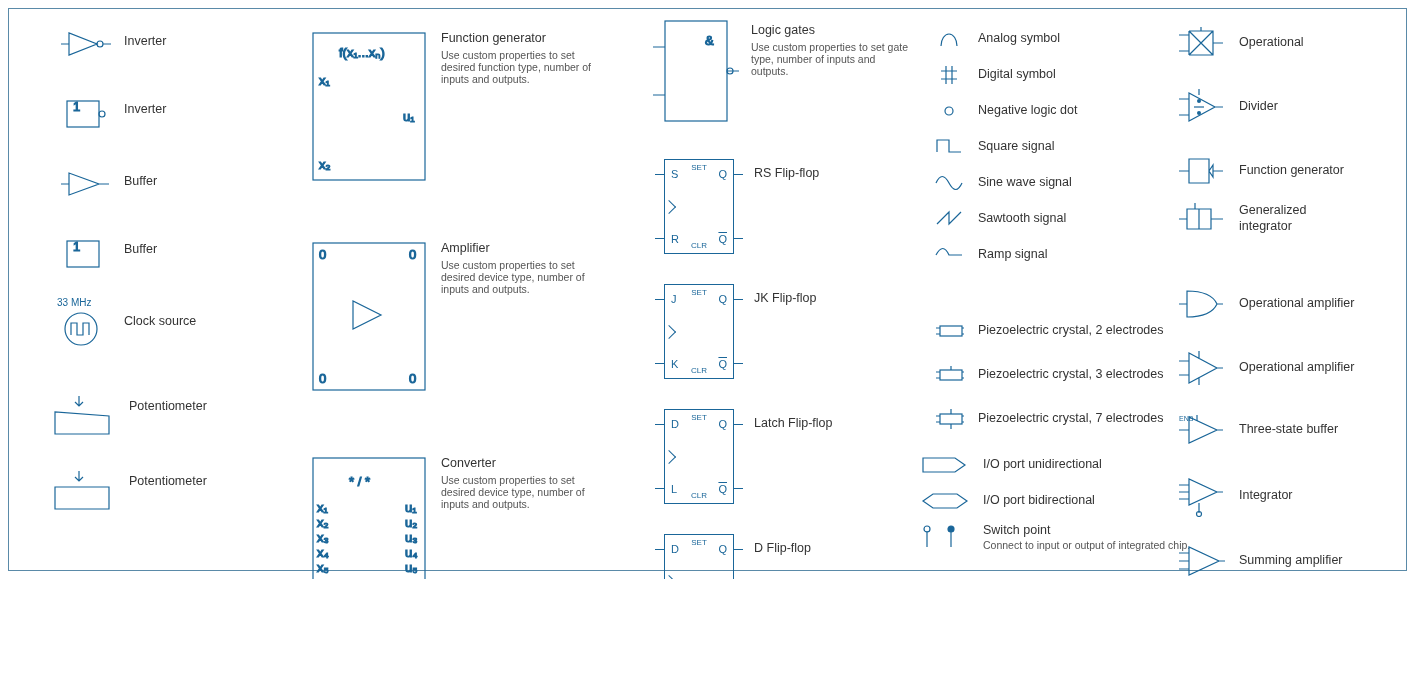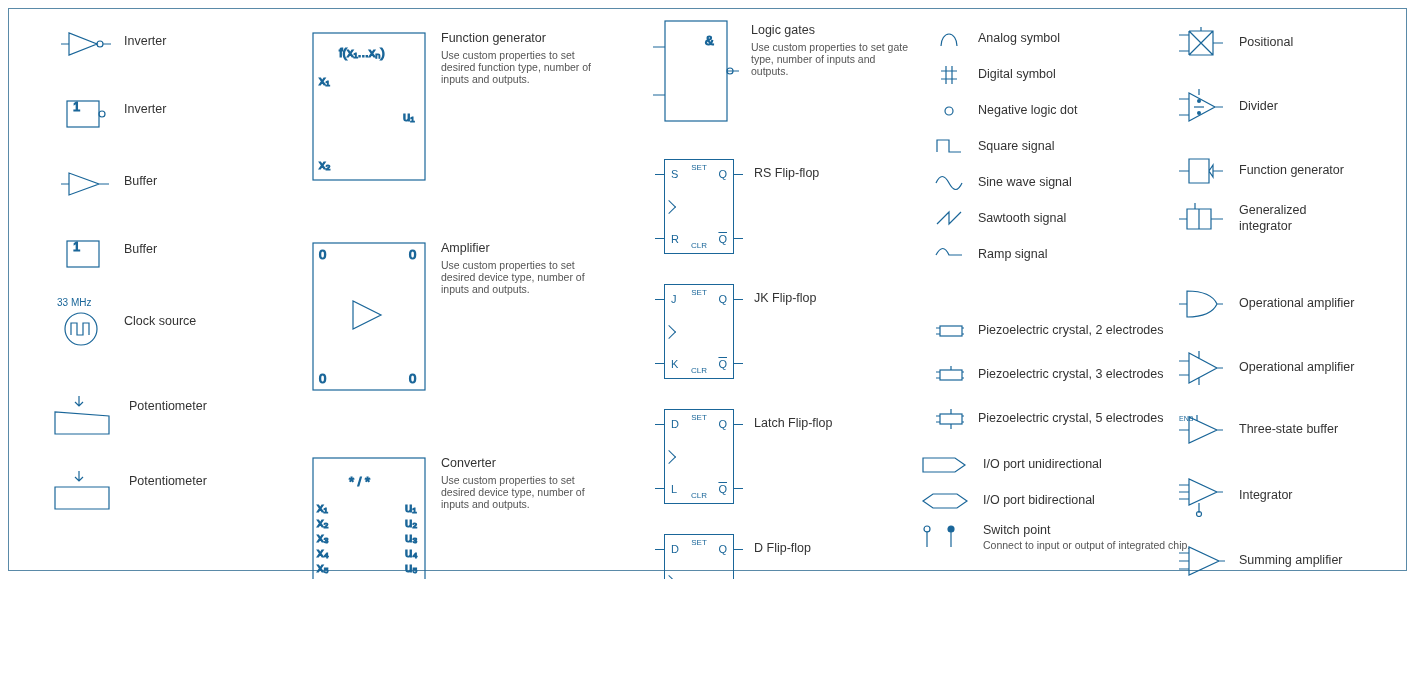--- a/index.html
+++ b/index.html
@@ -303,21 +303,21 @@
       </div>
       <div class="tx">Piezoelectric crystal, 3 electrodes</div>
     </div>
 <div class="c4" style="top:396px;left:925px">
       <div class="ic">
         <svg width="34" height="24">
           <rect x="6" y="7" width="22" height="10"></rect>
           <path d="M2 9 L6 9 M2 15 L6 15 M28 9 L32 9 M28 15 L32 15 M17 2 L17 7 M17 17 L17 22"></path>
         </svg>
       </div>
-      <div class="tx">Piezoelectric crystal, 5 electrodes</div>
+      <div class="tx">Piezoelectric crystal, 7 electrodes</div>
     </div>
 <div class="c4" style="top:442px;left:912px">
       <div class="ic" style="width:48px">
         <svg width="48" height="22">
           <path d="M2 4 L34 4 L44 11 L34 18 L2 18 Z"></path>
         </svg>
       </div>
       <div class="tx">I/O port unidirectional</div>
     </div>
 <div class="c4" style="top:478px;left:912px">
@@ -338,21 +338,21 @@
       </div>
       <div class="tx"><span>Switch point</span><span class="sub">Connect to input or output of integrated chip.</span></div>
     </div>
 
 <div class="c5" style="top:16px;left:1168px">
       <div class="ic">
         <svg width="48" height="36">
           <path d="M2 10 L12 10 M2 26 L12 26 M12 6 L12 30 M12 6 L36 6 L36 30 L12 30 M12 6 L36 30 M12 30 L36 6 M36 18 L46 18 M24 2 L24 6"></path>
         </svg>
       </div>
-      <div class="tx">Positional</div>
+      <div class="tx">Operational</div>
     </div>
 <div class="c5" style="top:78px;left:1168px">
       <div class="ic">
         <svg width="48" height="40">
           <path d="M2 12 L12 12 M2 28 L12 28 M12 6 L12 34 L38 20 Z M38 20 L46 20 M22 2 L22 8"></path>
           <circle cx="22" cy="14" r="2" fill="#1a6699" stroke="none"></circle>
           <circle cx="22" cy="26" r="2" fill="#1a6699" stroke="none"></circle>
           <path d="M17 20 L27 20"></path>
         </svg>
       </div>

